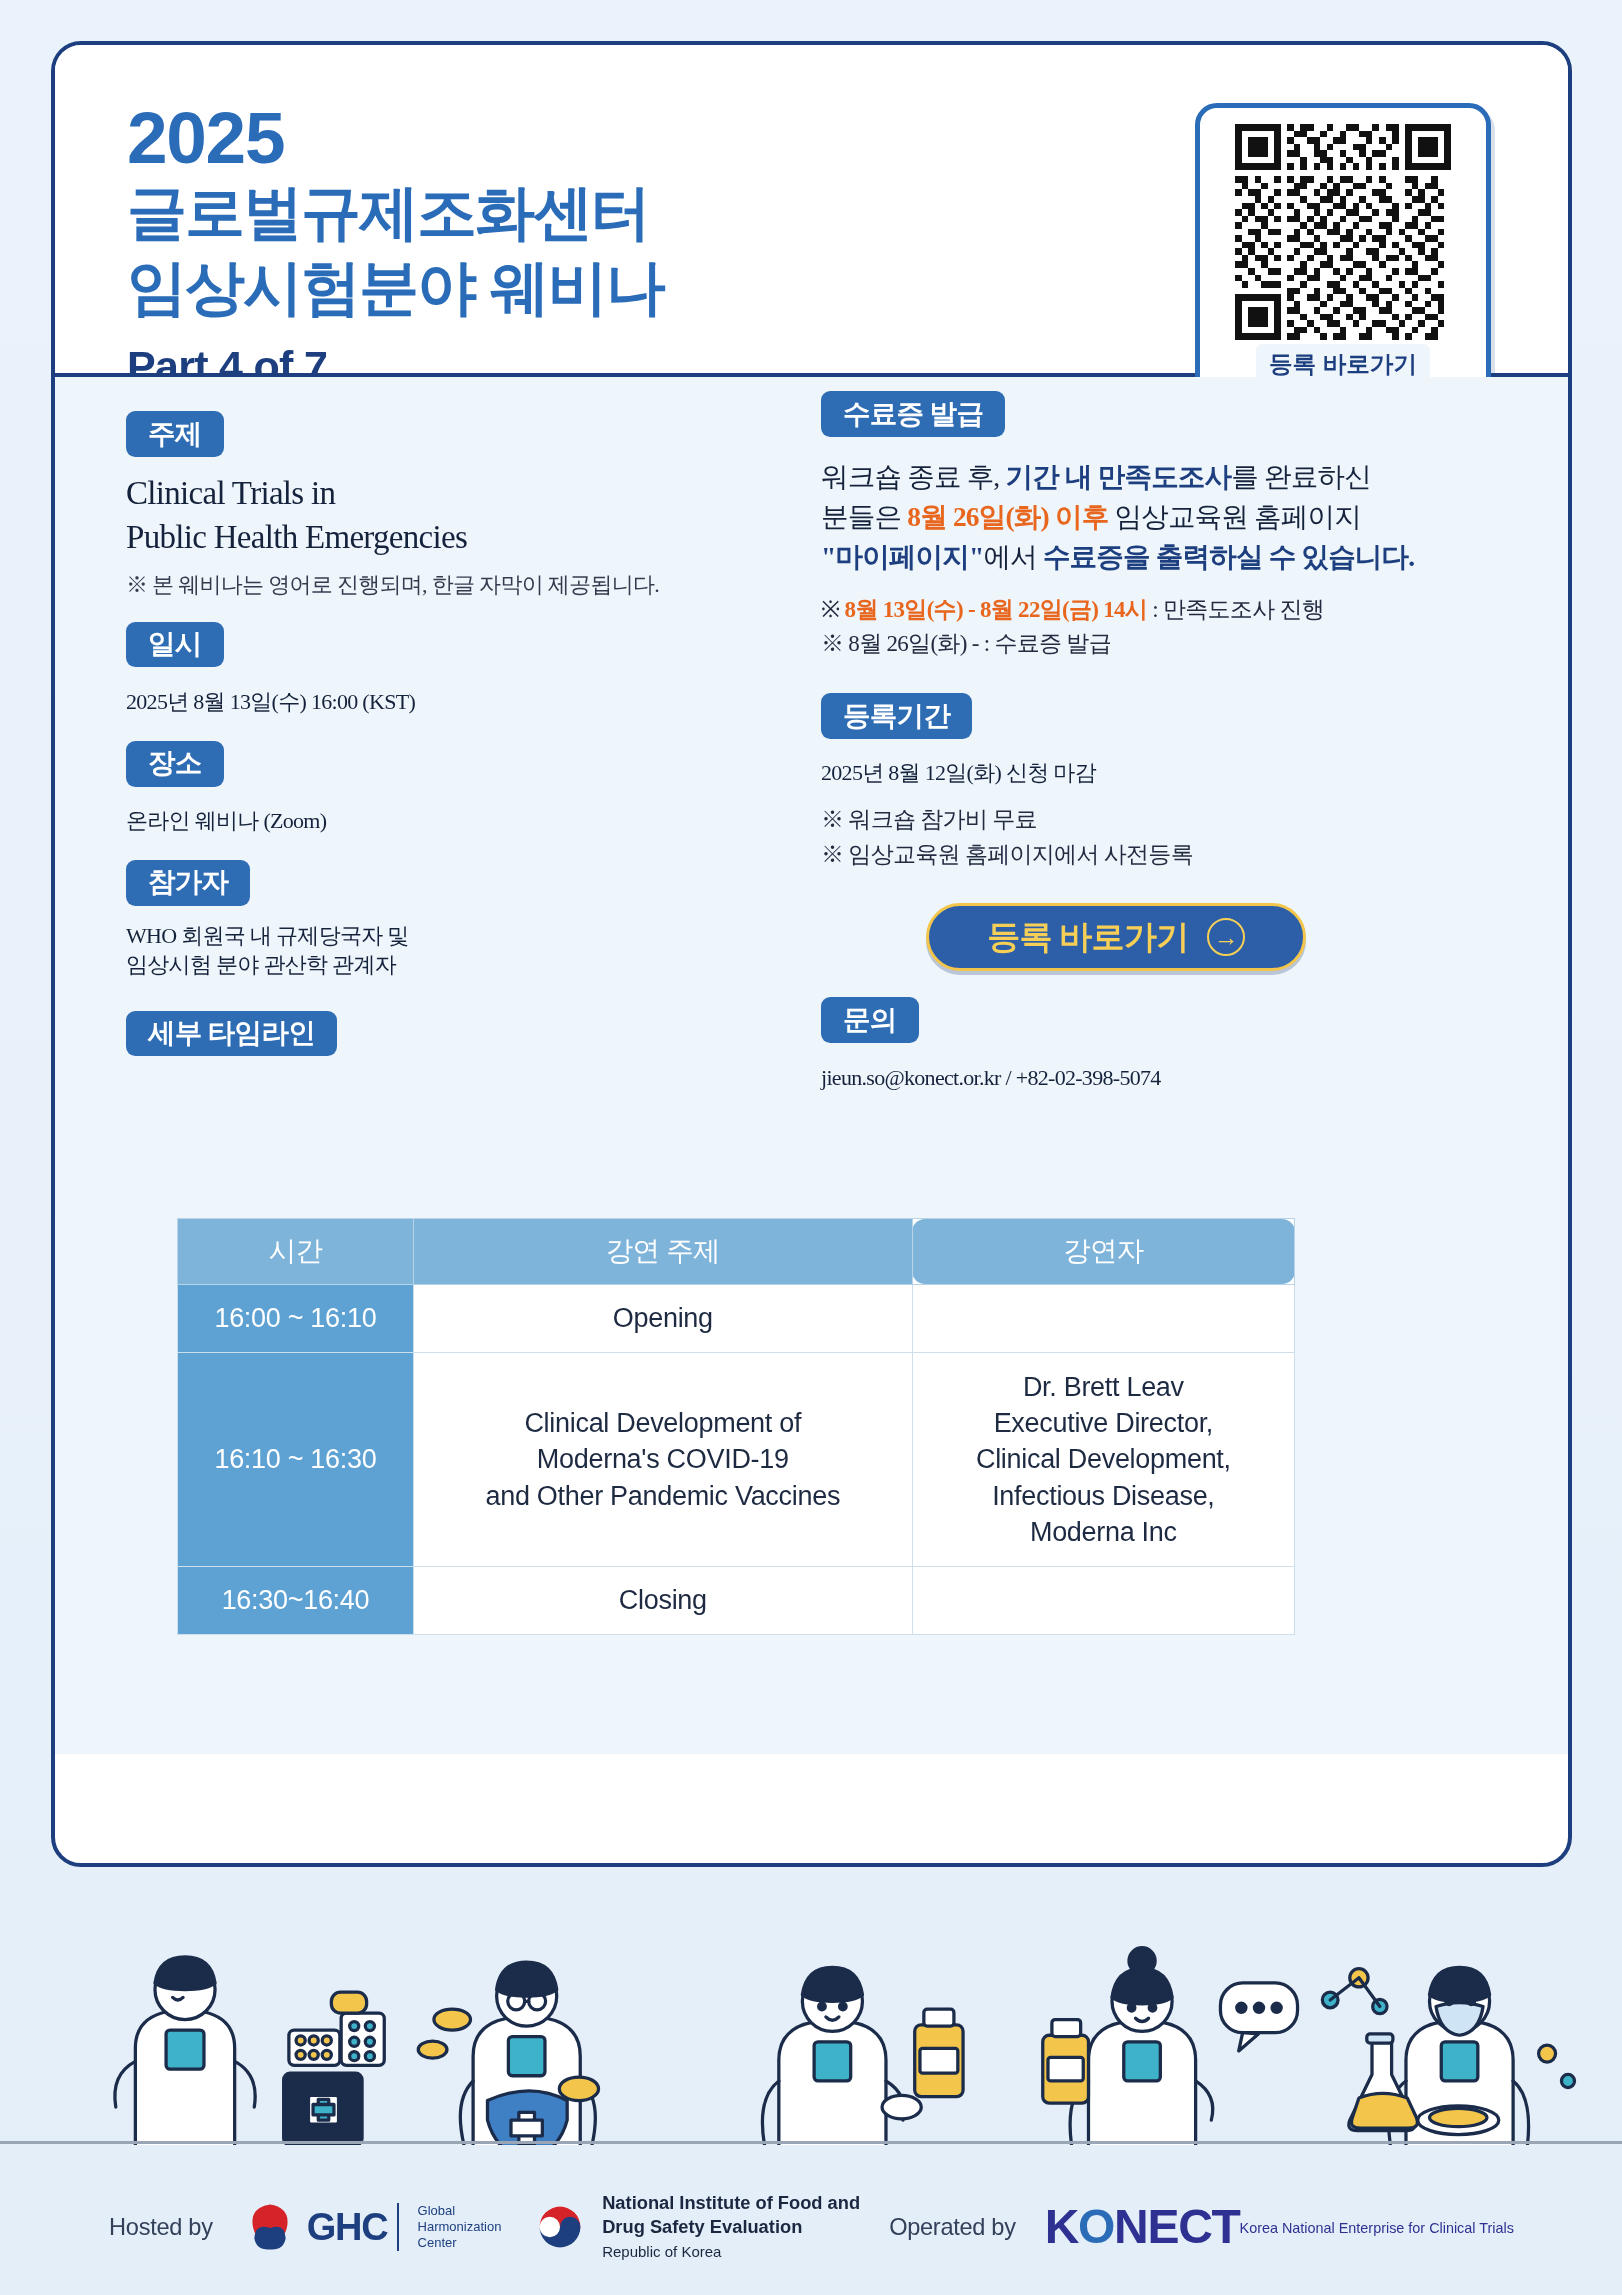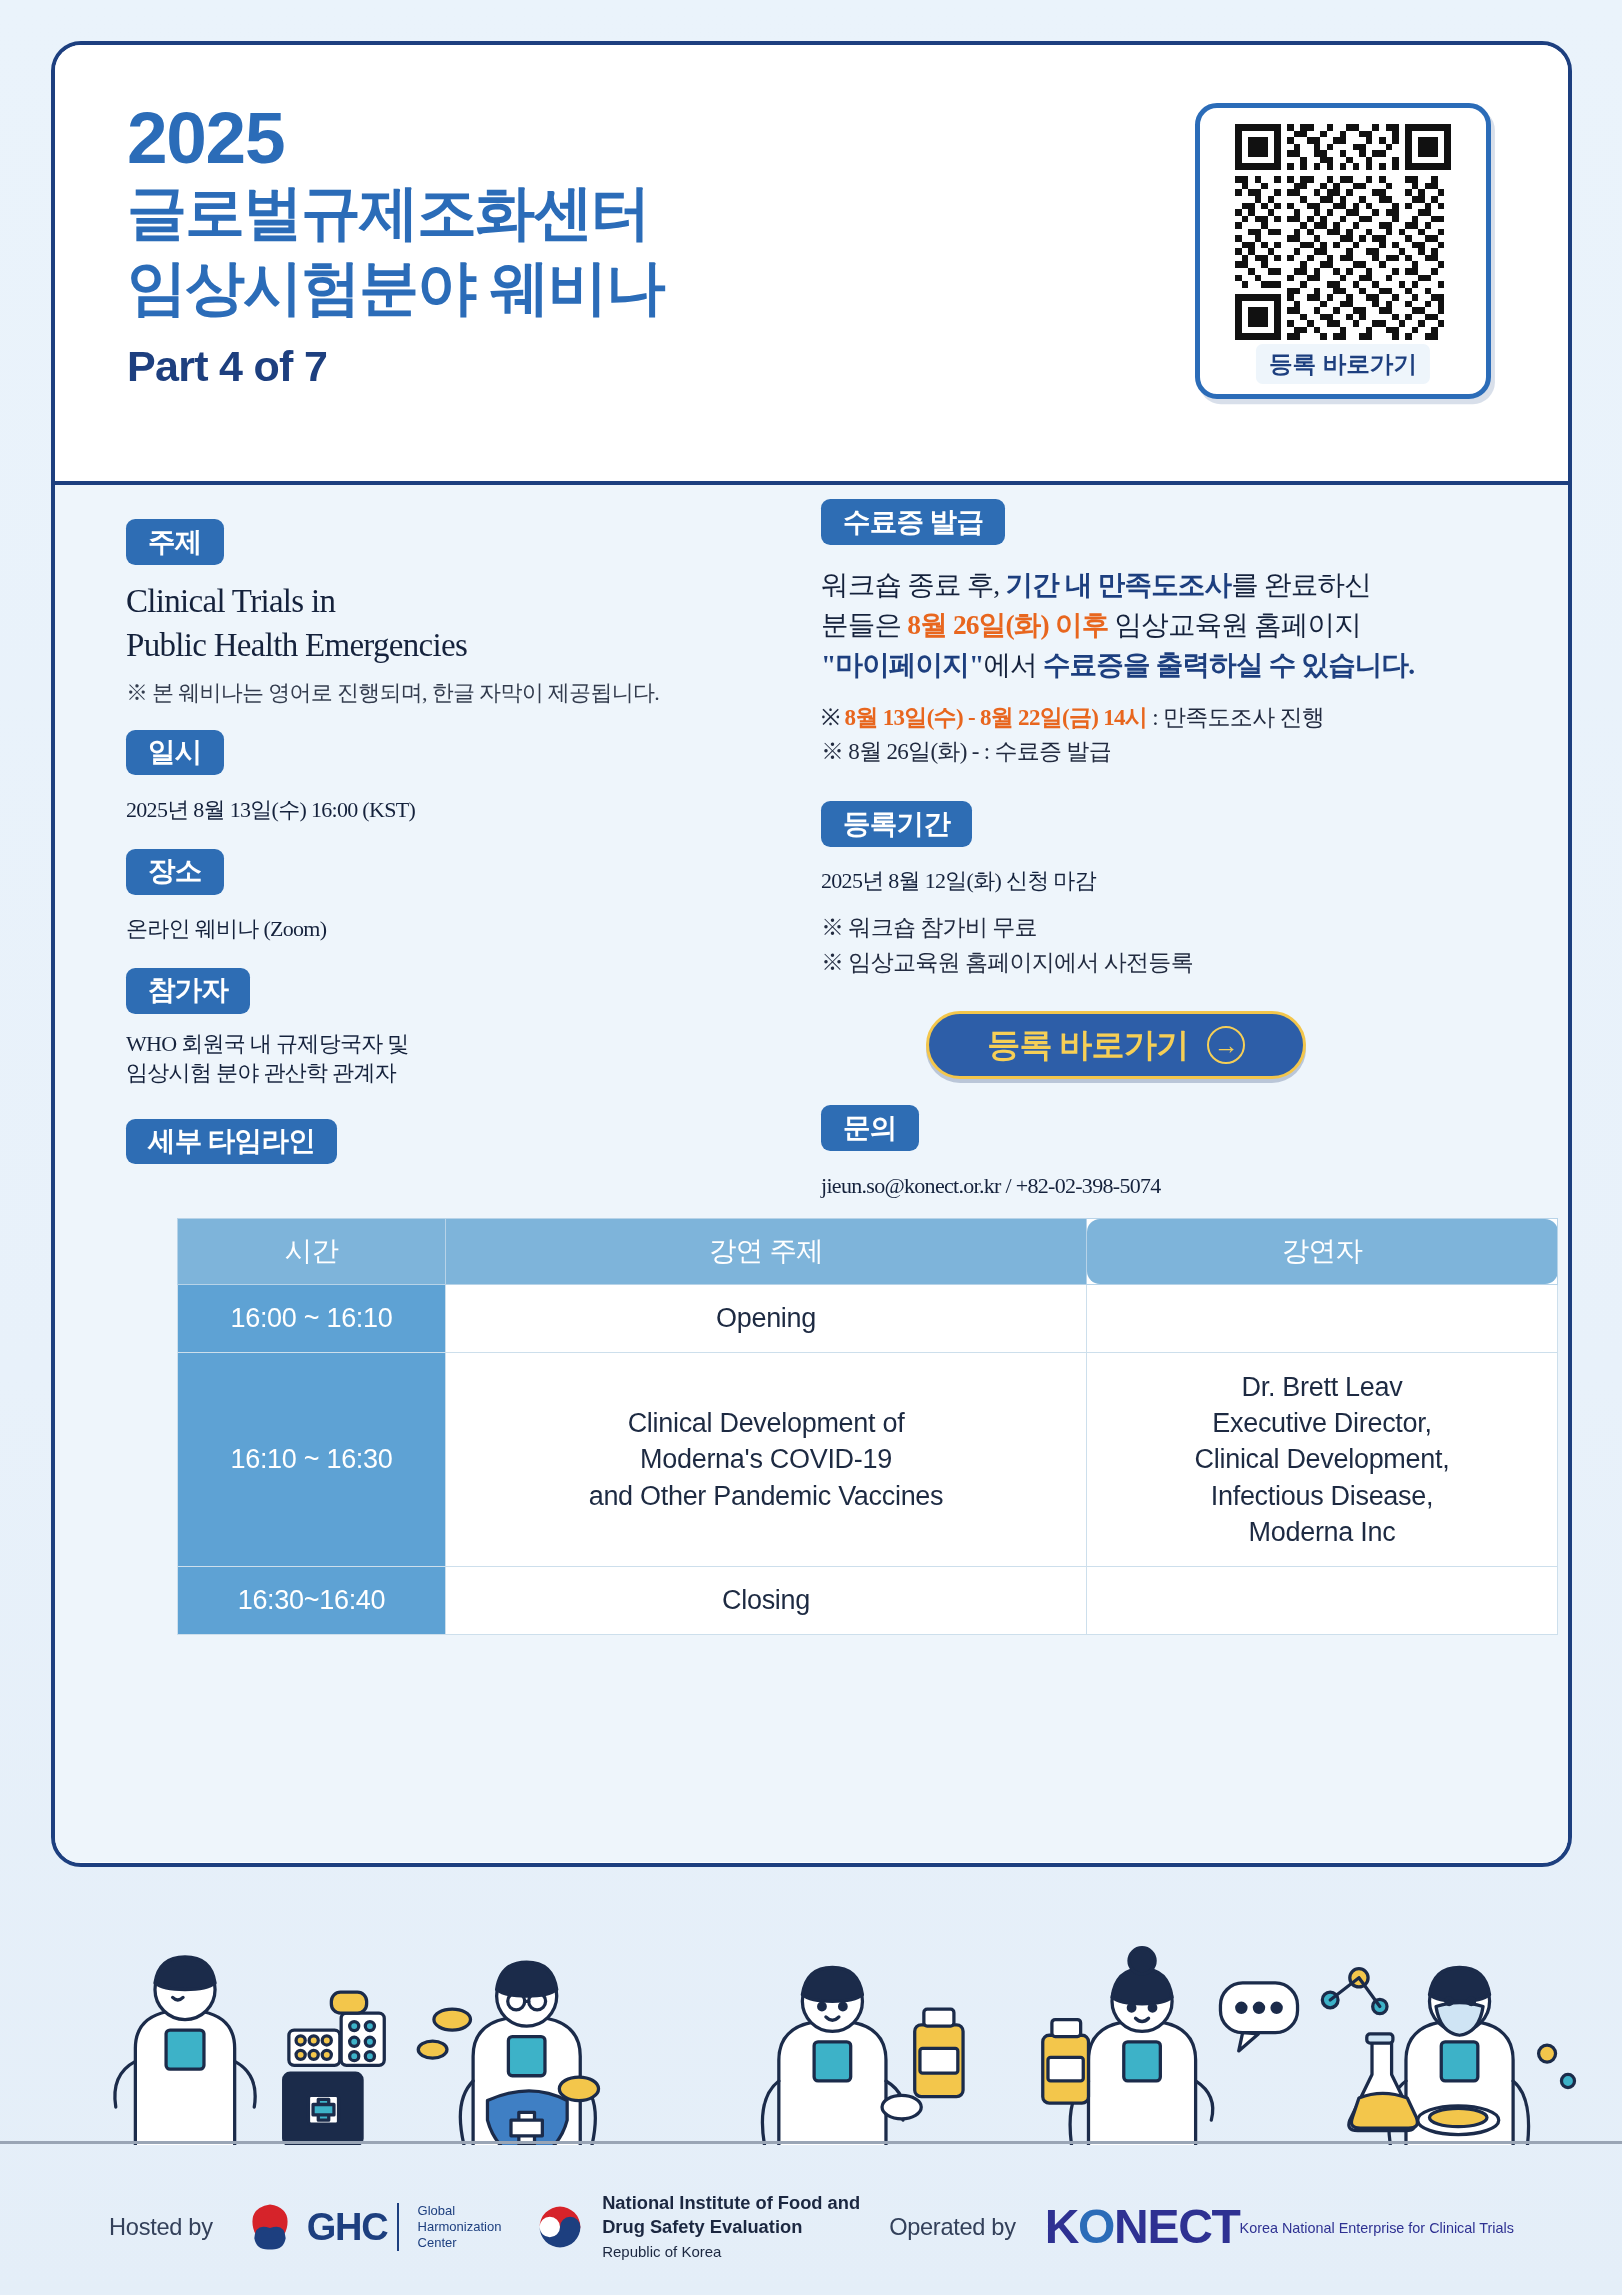--- a/index.html
+++ b/index.html
@@ -22,21 +22,21 @@
     position: absolute;
     left: 51px; top: 41px;
     width: 1521px; height: 1826px;
     border: 4.6px solid #1d3f7f;
     border-radius: 30px;
     background: #ffffff;
     overflow: hidden;
   }
   .card-header {
     position: relative;
-    height: 440px;
+    height: 332px;
     background: #ffffff;
     border-bottom: 4.6px solid #1d3f7f;
   }
   .card-body {
     position: relative;
     height: 1377px;
     background: #eef5fb;
     font-family: Liberation Serif, serif;
   }
 
@@ -135,21 +135,21 @@
   .cta .arrow {
     width: 38px; height: 38px; border-radius: 50%;
     border: 2.6px solid #f6cf56;
     display: flex; align-items: center; justify-content: center;
     font-size: 25px; line-height: 1;
   }
 
   
   .tbl {
     position: absolute; left: 122px; top: 1173px;
-    width: 1381px;
+    width: 1118px;
     border-collapse: collapse;
     background: #ffffff;
   }
   .tbl th {
     background: #7eb4da; color: #ffffff; font-weight: normal;
     font-size: 27.5px; padding: 14.4px 0; border: 0.7px solid #b7d3e8;
     letter-spacing: -0.7px;
   }
   .tbl td {
     border: 0.7px solid #cddfec;

